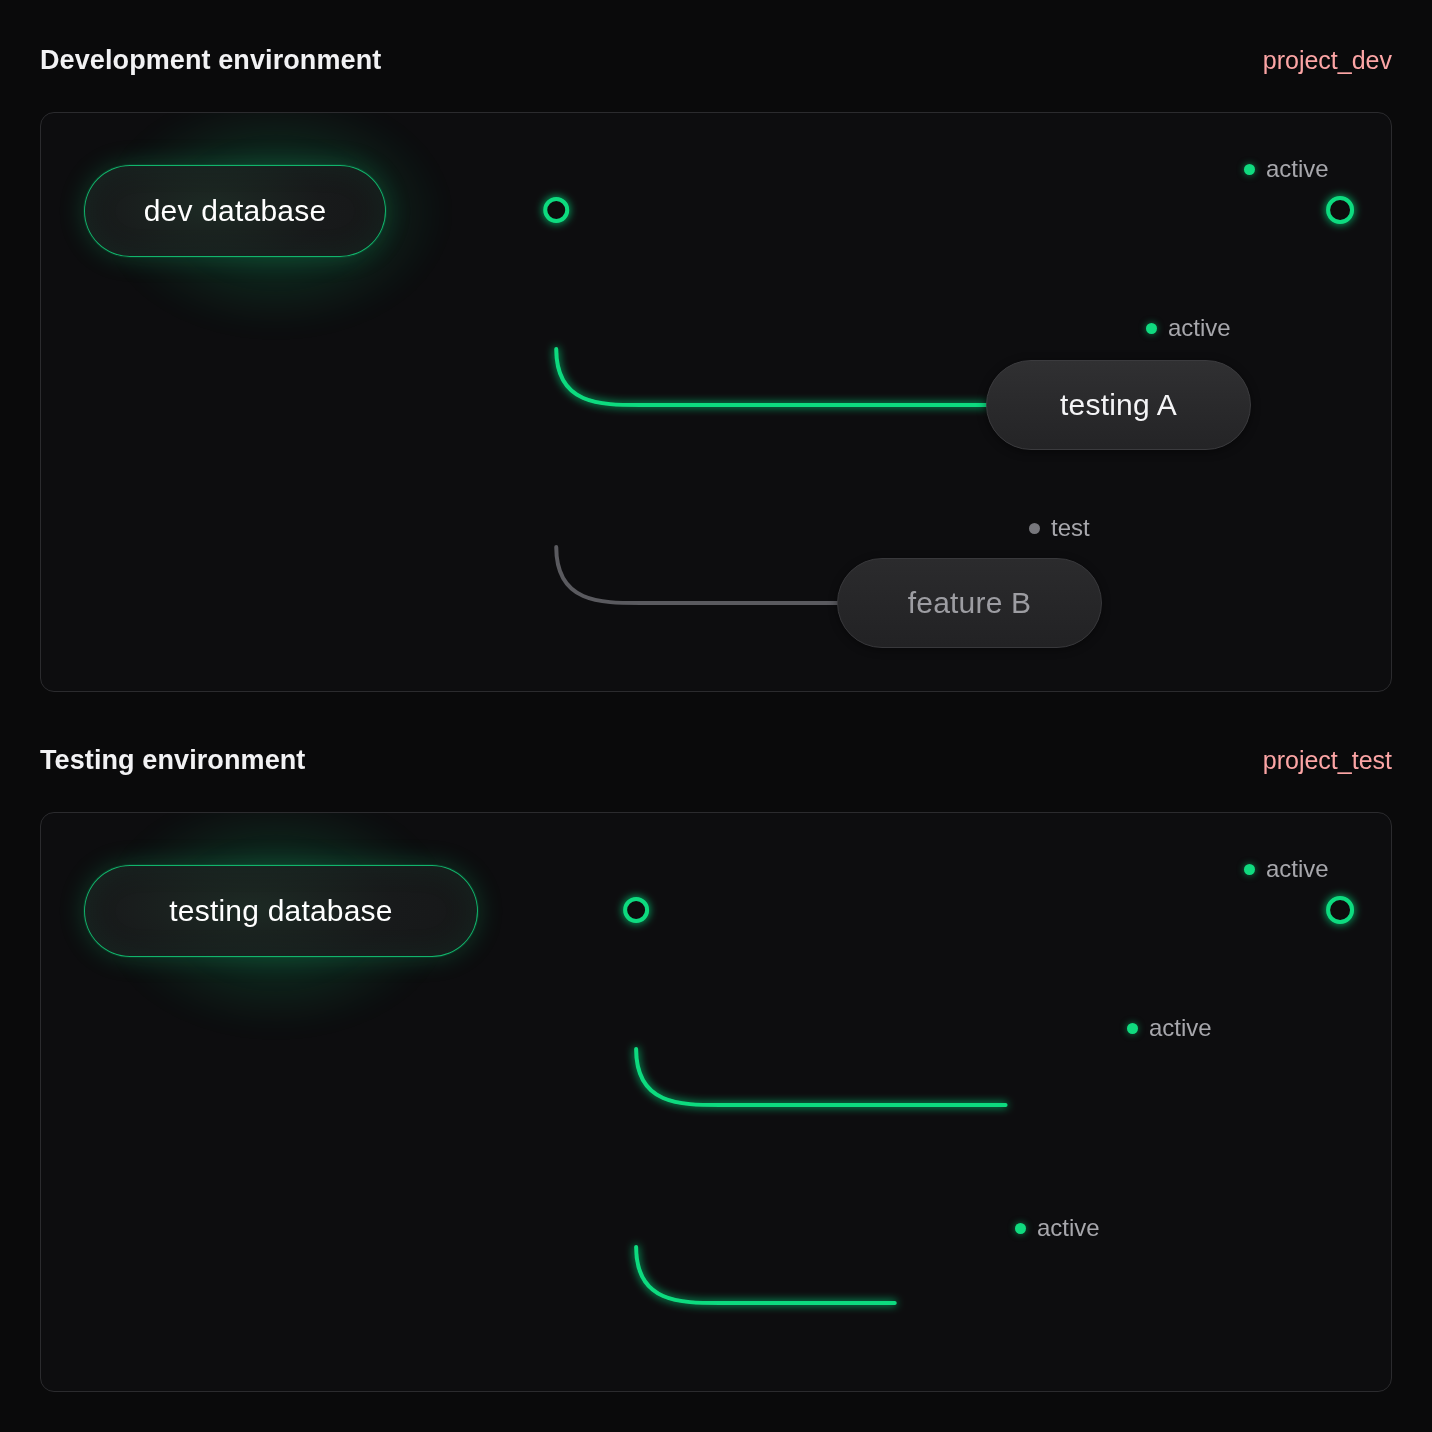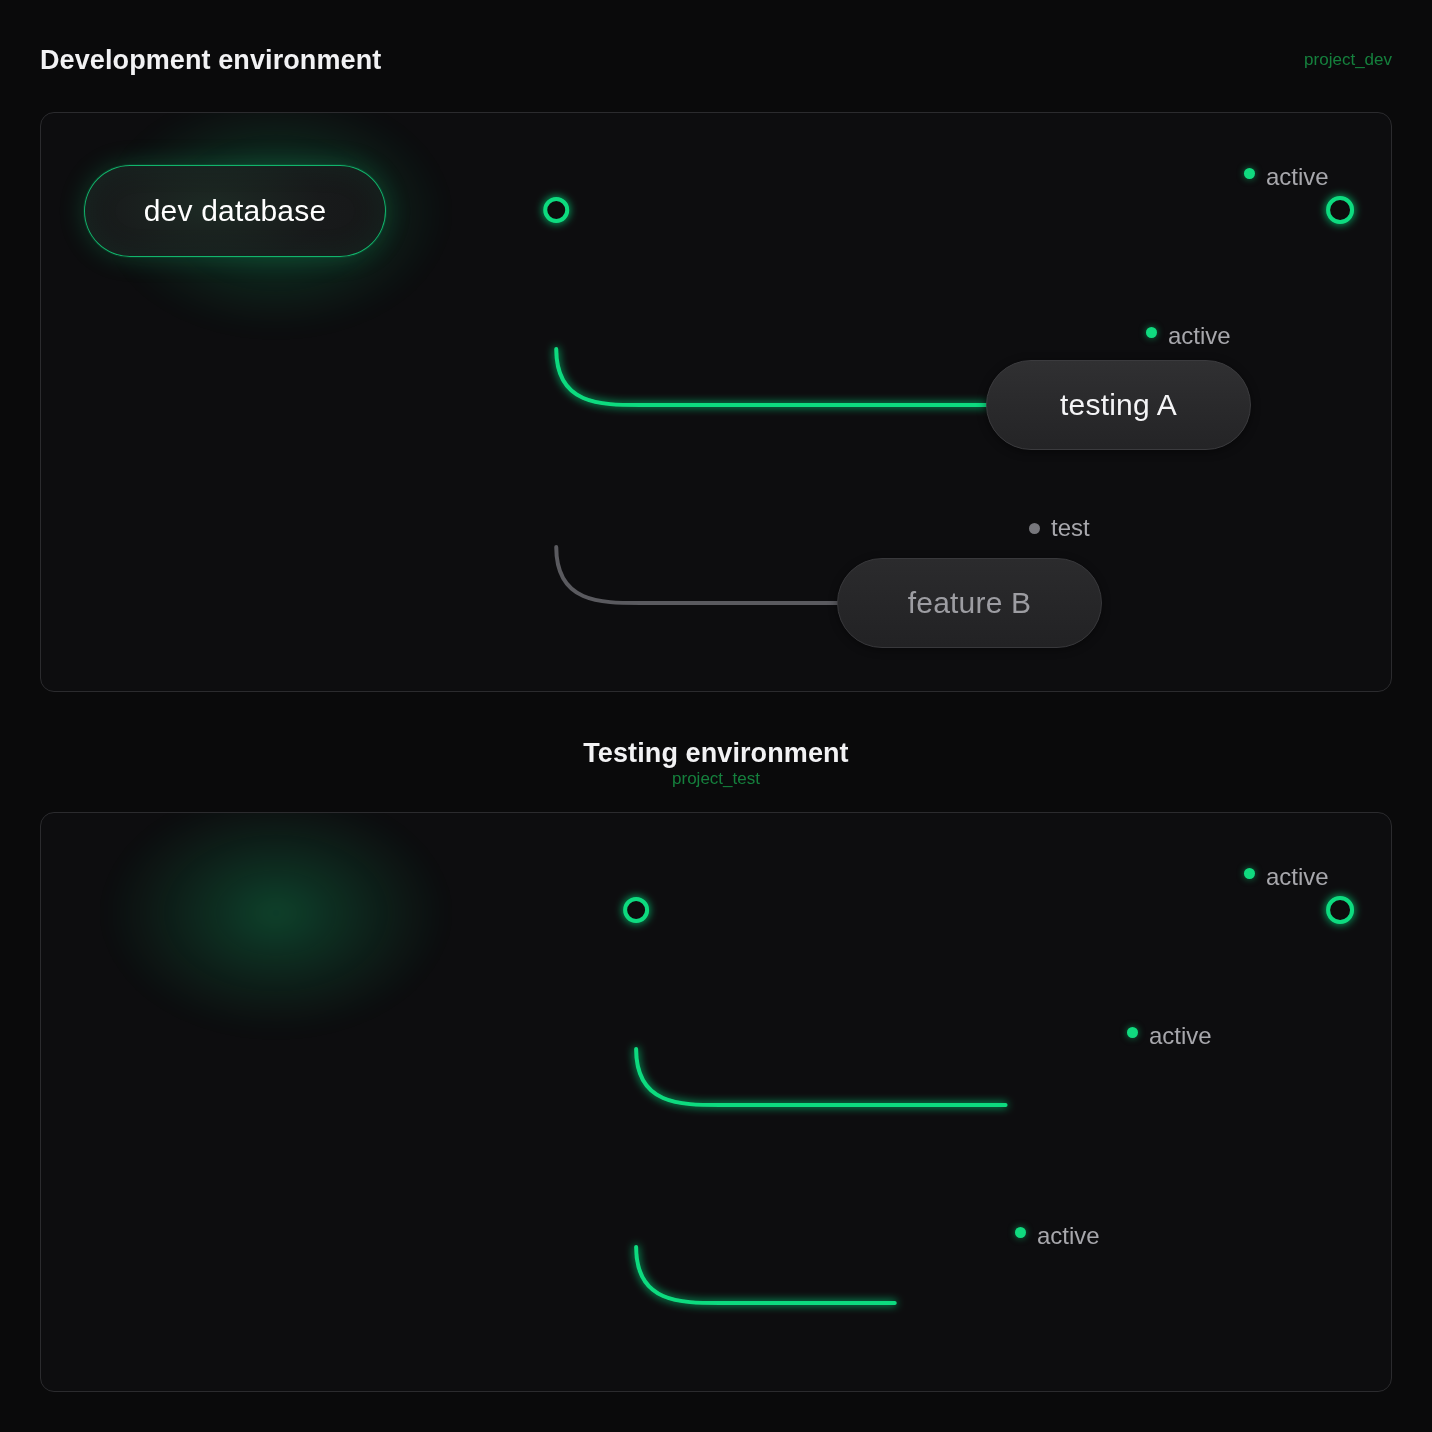--- a/index.html
+++ b/index.html
@@ -33,23 +33,23 @@
     justify-content: space-between;
   }
   .section-title {
     font-size: 27px;
     font-weight: 700;
     letter-spacing: 0.1px;
     color: #f2f2f4;
     white-space: nowrap;
   }
   .section-project {
-    font-size: 17px;
+    font-size: 25px;
     font-weight: 400;
-    color: #15803d;
+    color: #fca5a5;
     white-space: nowrap;
   }
 
   
   .panel {
     position: absolute;
     left: 40px;
     right: 40px;
     border: 1px solid #2b2b2e;
     border-radius: 14px;
@@ -165,21 +165,21 @@
     height: 11px;
     border-radius: 50%;
     flex: none;
   }
   .status-dot.active { background: #10db7f; box-shadow: 0 0 7px rgba(16,219,127,0.55); }
   .status-dot.idle   { background: #77777c; }
   .status-text {
     font-size: 24px;
     font-weight: 400;
   }
-  .status-text.active { color: #a7a7ac; margin-top: 8px; }
+  .status-text.active { color: #a7a7ac; }
   .status-text.idle   { color: #a7a7ac; }
 </style>
 </head>
 <body>
 
 <div class="stage">
 
   <div class="section-header" style="top:38px;">
     <div class="section-title">Development environment</div>
     <div class="section-project">project_dev</div>
@@ -243,21 +243,21 @@
         <span class="node-label">feature B</span>
       </div>
       <div class="status" style="left:988px; top:401px;">
         <span class="status-dot idle"></span>
         <span class="status-text idle">test</span>
       </div>
 
     </div>
   </div>
 
-  <div class="section-header" style="top:738px;flex-direction:column;">
+  <div class="section-header" style="top:738px;">
     <div class="section-title">Testing environment</div>
     <div class="section-project">project_test</div>
   </div>
 
   <div class="panel" id="panel-test">
     <div class="panel-inner">
 
       <div class="db-glow" style="left:70px; top:-15px;"></div>
 
       <svg class="wires" viewBox="0 0 1352 578" preserveAspectRatio="none">
@@ -278,20 +278,23 @@
         <path d="M 596 104 L 596 478" stroke="#10db7f" stroke-width="4" fill="none" stroke-linecap="round" filter="url(#testWireGlow)"></path>
 
         <path d="M 596 236 C 596 292, 640 292, 680 292 L 966 292" stroke="#10db7f" stroke-width="4" fill="none" stroke-linecap="round" filter="url(#testWireGlow)"></path>
 
         <path d="M 596 434 C 596 490, 640 490, 680 490 L 855 490" stroke="#10db7f" stroke-width="4" fill="none" stroke-linecap="round" filter="url(#testWireGlow)"></path>
 
         <circle cx="596" cy="97" r="11" fill="#0d0d0f" stroke="#10db7f" stroke-width="4" filter="url(#testWireGlow)"></circle>
         <circle cx="1301" cy="97" r="12" fill="#0d0d0f" stroke="#10db7f" stroke-width="4" filter="url(#testWireGlow)"></circle>
       </svg>
 
+      <div class="node db" style="left:43px; top:52px; width:394px; height:92px;">
+        <span class="node-label">testing database</span>
+      </div>
 
       <div class="status" style="left:1203px; top:42px;">
         <span class="status-dot active"></span>
         <span class="status-text active">active</span>
       </div>
 
       <div class="status" style="left:1086px; top:201px;">
         <span class="status-dot active"></span>
         <span class="status-text active">active</span>
       </div>

